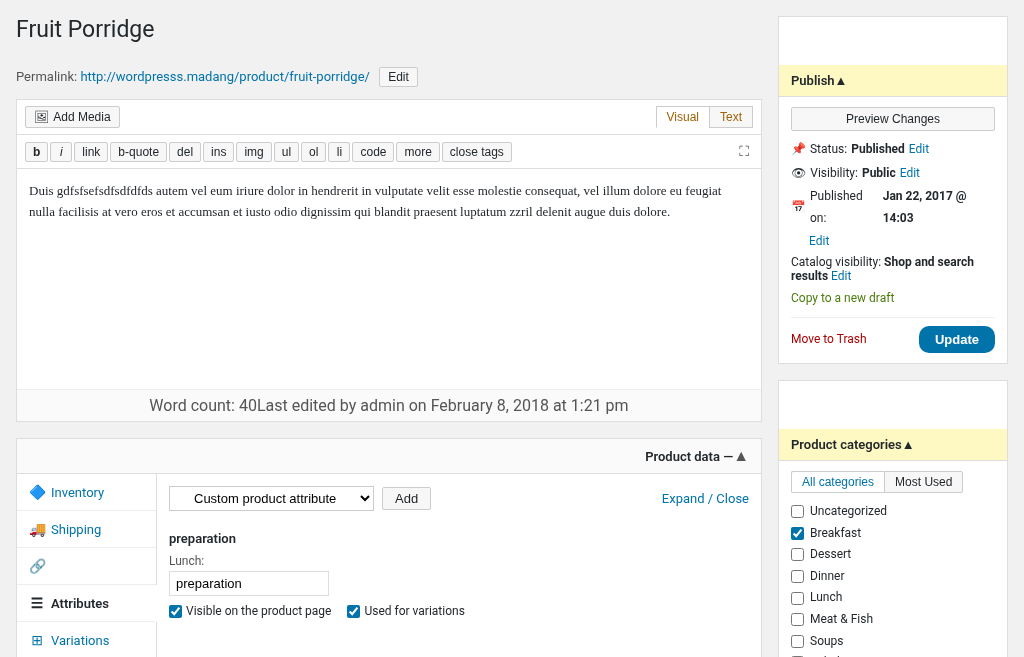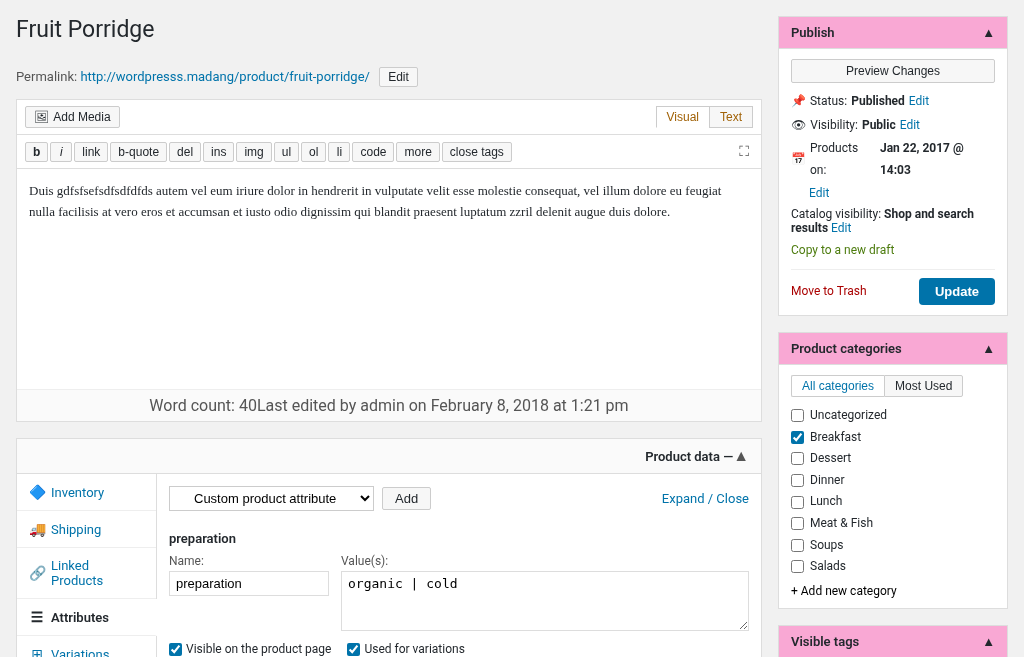--- a/index.html
+++ b/index.html
@@ -72,38 +72,38 @@
     .attr-name-col { width: 160px; }
     .attr-values-col { flex: 1; }
     .attr-input { width: 100%; padding: 4px 6px; border: 1px solid #ddd; font-size: 13px; }
     .attr-textarea { width: 100%; padding: 4px 6px; border: 1px solid #ddd; font-size: 13px; min-height: 60px; resize: vertical; }
     .attr-checkboxes { display: flex; gap: 16px; margin-top: 4px; }
     .attr-check-label { display: flex; align-items: center; gap: 4px; font-size: 12px; color: #23282d; cursor: pointer; }
     .attr-check-label input[type=checkbox] { accent-color: #0073aa; }
 
     
     .sidebar-box { background: #fff; border: 1px solid #ddd; margin-bottom: 16px; }
-    .sidebar-box-header { display: flex; align-items: center; justify-content: space-between; padding: 8px 12px; border-bottom: 1px solid #ddd; background: #f9a8d4; cursor: pointer; }
+    .sidebar-box-header { display: flex; align-items: center; padding: 8px 12px; border-bottom: 1px solid #ddd; background: #fef9c3; cursor: pointer; margin-top: 48px; }
     .sidebar-box-title { font-weight: 600; font-size: 13px; }
     .sidebar-box-body { padding: 10px 12px; }
 
     .publish-meta { font-size: 12px; line-height: 1.8; }
     .publish-meta .row { display: flex; align-items: center; gap: 4px; margin-bottom: 2px; }
     .edit-link { color: #0073aa; cursor: pointer; text-decoration: none; font-size: 12px; }
     .catalog-vis { font-size: 12px; margin-bottom: 8px; }
 
     .copy-draft-link { display: block; color: #4d7c0f; cursor: pointer; text-decoration: none; font-size: 12px; margin-bottom: 2px; }
     .trash-link { display: block; color: #a00; cursor: pointer; text-decoration: none; font-size: 12px; }
     .publish-actions { display: flex; justify-content: space-between; align-items: center; margin-top: 12px; padding-top: 8px; border-top: 1px solid #eee; }
     .preview-changes-btn {
       display: block; width: 100%; padding: 4px 8px; border: 1px solid #ccc; background: #f7f7f7;
       cursor: pointer; font-size: 12px; border-radius: 2px; text-align: center; margin-bottom: 8px; color: #23282d;
     }
     .update-btn {
-      padding: 6px 16px; background: #0073aa; color: #fff; border: none; border-radius: 4px;
+      padding: 6px 16px; background: #0073aa; color: #fff; border: none; border-radius: 10px;
       cursor: pointer; font-size: 13px; font-weight: 600;
     }
 
     
     .cat-tabs { display: flex; gap: 0; margin-bottom: 8px; }
     .cat-tab { padding: 3px 10px; border: 1px solid #ccc; background: #f7f7f7; cursor: pointer; font-size: 12px; color: #23282d; }
     .cat-tab:first-child { border-right: none; border-radius: 2px 0 0 2px; }
     .cat-tab:last-child { border-radius: 0 2px 2px 0; }
     .cat-tab.active { background: #fff; color: #0073aa; }
     .cat-list { font-size: 12px; line-height: 1.8; }
@@ -178,21 +178,20 @@
           <div class="product-tab">
             <span class="tab-icon">🔷</span>
             <span>Inventory</span>
           </div>
           <div class="product-tab">
             <span class="tab-icon">🚚</span>
             <span>Shipping</span>
           </div>
           <div class="product-tab">
             <span class="tab-icon">🔗</span>
-            <span>Linked Products</span>
           </div>
           <div class="product-tab active">
             <span class="tab-icon">☰</span>
             <span>Attributes</span>
           </div>
           <div class="product-tab">
             <span class="tab-icon">⊞</span>
             <span>Variations</span>
           </div>
 
@@ -206,26 +205,22 @@
               </select>
               <button class="add-btn">Add</button>
             </div>
             <a class="expand-close-link" href="#">Expand / Close</a>
           </div>
 
           <div class="attribute-section">
             <h4>preparation</h4>
             <div class="attribute-row">
               <div class="attr-name-col">
-                <div class="attr-label">Name:</div>
+                <div class="attr-label">Lunch:</div>
                 <input class="attr-input" type="text" value="preparation" style="">
-              </div>
-              <div class="attr-values-col">
-                <div class="attr-label">Value(s):</div>
-                <textarea class="attr-textarea" style="">organic | cold</textarea>
               </div>
             </div>
             <div class="attr-checkboxes">
               <label class="attr-check-label">
                 <input type="checkbox" checked="" style="">
                 <span>Visible on the product page</span>
               </label>
               <label class="attr-check-label">
                 <input type="checkbox" checked="" style="">
                 <span>Used for variations</span>
@@ -255,21 +250,21 @@
             <a class="edit-link" href="#">Edit</a>
           </div>
           <div class="row">
             <span>👁</span>
             <span>Visibility:</span>
             <strong>Public</strong>
             <a class="edit-link" href="#">Edit</a>
           </div>
           <div class="row">
             <span>📅</span>
-            <span>Products on:</span>
+            <span>Published on:</span>
             <strong>Jan 22, 2017 @ 14:03</strong>
           </div>
           <div class="row" style="margin-left:18px;">
             <a class="edit-link" href="#">Edit</a>
           </div>
         </div>
 
         <div class="catalog-vis">
           <span>Catalog visibility:</span>
           <strong>Shop and search results</strong>

